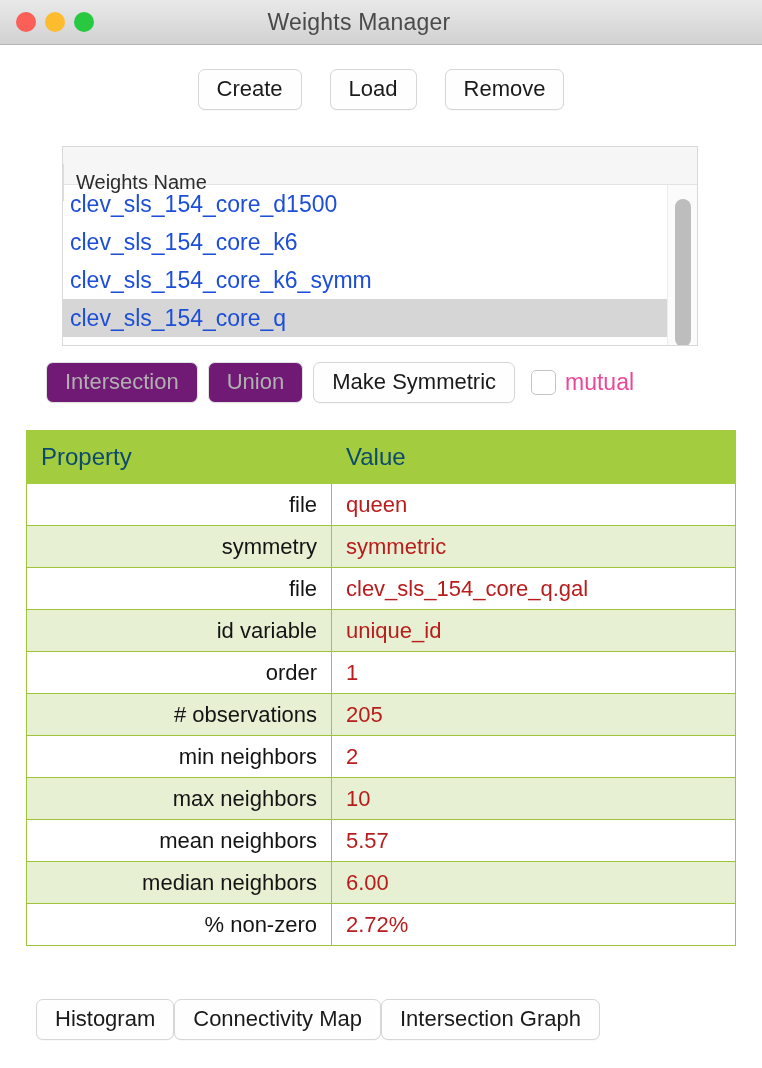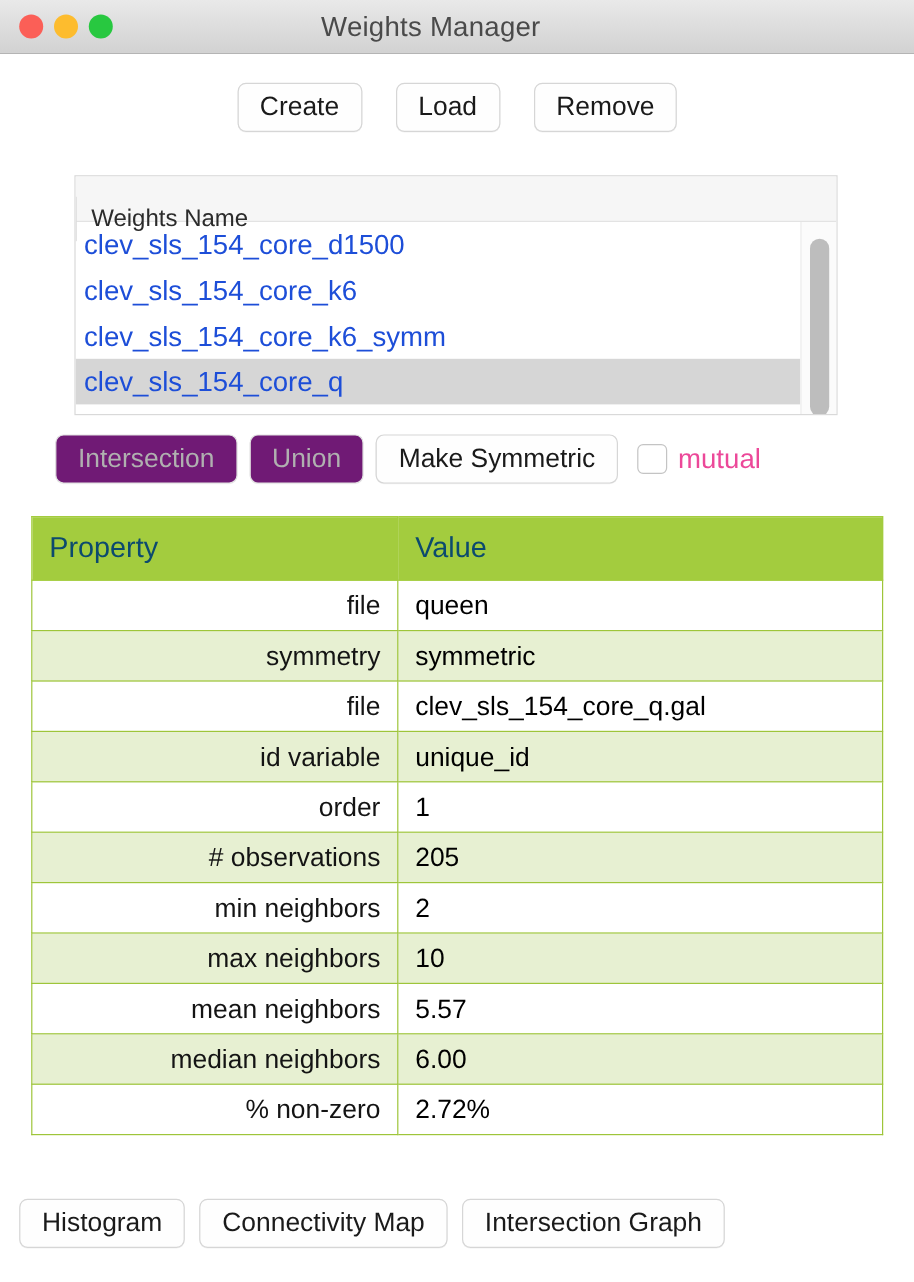--- a/index.html
+++ b/index.html
@@ -204,32 +204,31 @@
   }
   .prop-table thead th.prop-head { width: 305px; }
   .prop-table td.prop-cell {
     text-align: right;
     color: #141414;
     padding-right: 14px;
     width: 305px;
   }
   .prop-table td.val-cell {
     text-align: left;
-    color: #000000;
+    color: #b91c1c;
     padding-left: 14px;
   }
   .prop-table tr.odd td   { background: #ffffff; }
   .prop-table tr.even td  { background: #e7f0d2; }
 
   
   .bottombar {
     position: absolute;
-    left: 16px; top: 999px;
-    display: flex;
-    gap: 12px;
+    left: 36px; top: 999px;
+    display: flex;
   }
 </style>
 </head>
 <body>
 
 <div class="titlebar">
   <div class="traffic">
     <span class="light close"></span>
     <span class="light min"></span>
     <span class="light max"></span>

